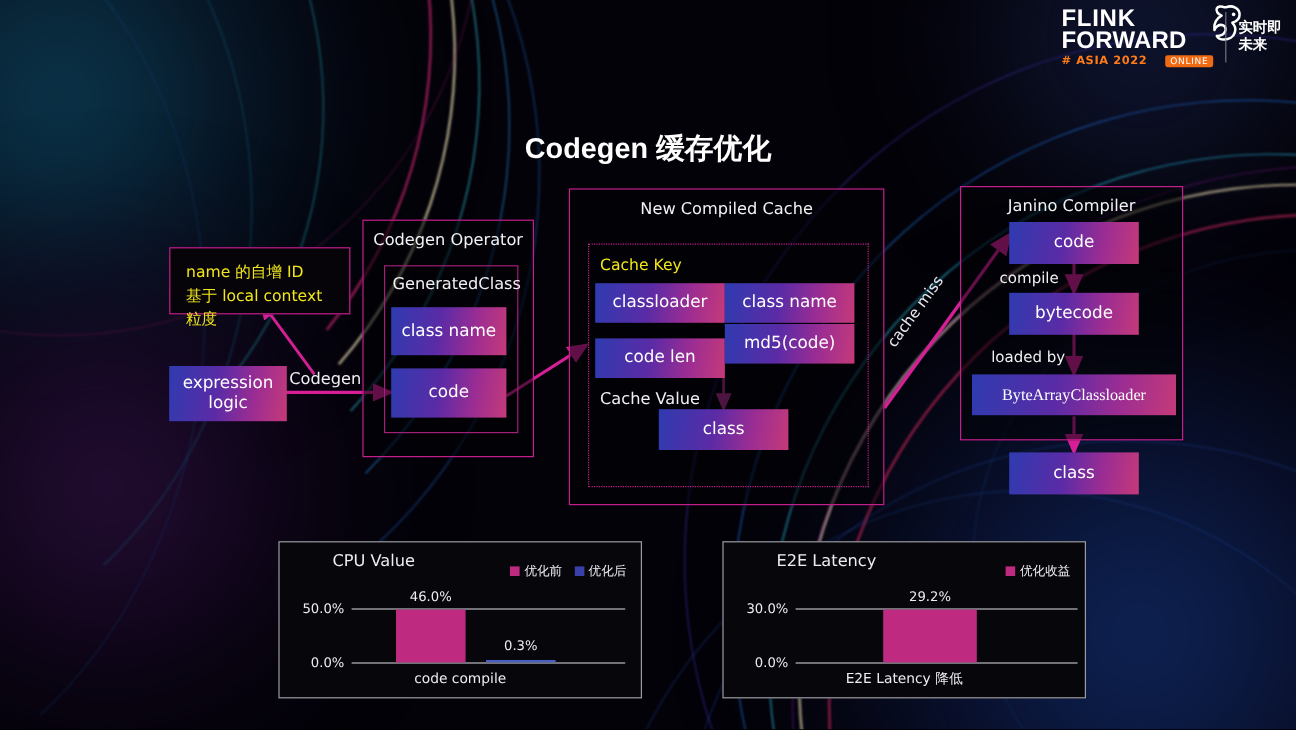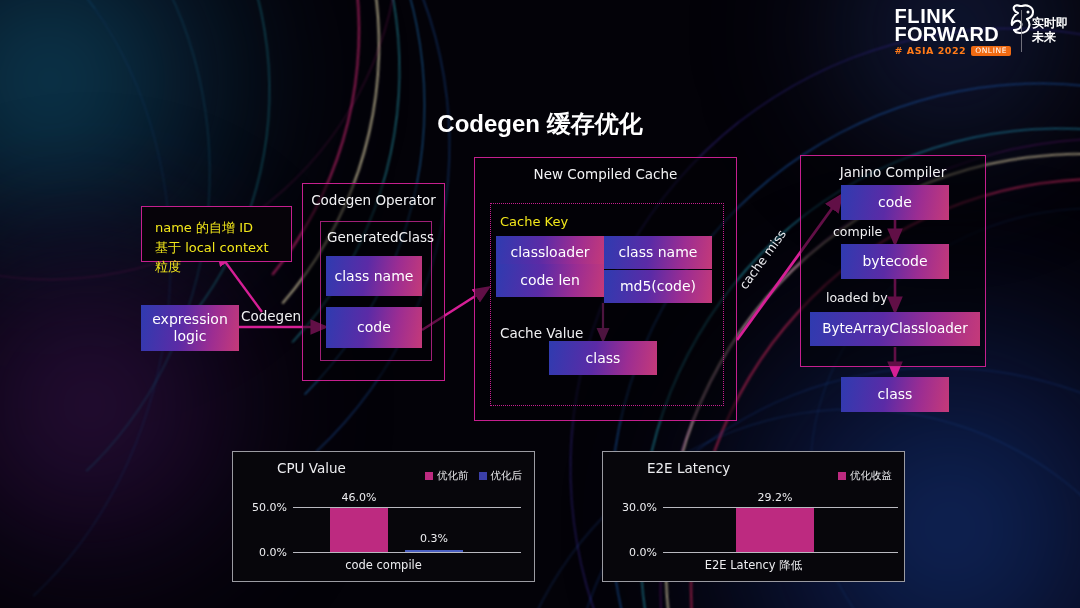--- a/index.html
+++ b/index.html
@@ -39,21 +39,21 @@
   .logo-left { position: relative; color: #fff; line-height: 1; }
   .logo-flink {
     font-size: 20px; font-weight: bold; letter-spacing: .6px;
     font-family: "Liberation Sans", sans-serif;
   }
   .logo-forward {
     font-size: 20px; font-weight: bold; letter-spacing: .2px;
     font-family: "Liberation Sans", sans-serif; margin-top: -2px;
   }
   .logo-bottom-row {
-    display: flex; align-items: center; gap: 5px; margin-top: 2px;
+    display: flex; align-items: center; gap: 15px; margin-top: 2px;
   }
   .logo-asia {
     font-size: 9.5px; color: #ff7a18; font-weight: bold; letter-spacing: .5px;
   }
   .logo-online {
     font-size: 7.5px; color: #fff; background: #f06a12;
     padding: 1px 4px; border-radius: 2px; letter-spacing: .6px;
   }
   .squirrel { position: absolute; right: -24px; top: -3px; }
   .logo-divider {
@@ -250,34 +250,34 @@
   <div class="grad-box" style="left:326px;top:307px;width:96px;height:41px;">code</div>
 
   <div class="panel" style="left:474px;top:157px;width:263px;height:264px;">
     <div class="panel-title">New Compiled Cache</div>
   </div>
   <div class="dotted-region" style="left:490px;top:203px;width:234px;height:203px;"></div>
   <div class="yellow-label" style="left:500px;top:214px;">Cache Key</div>
 
   <div class="grad-box" style="left:496px;top:236px;width:108px;height:33px;">classloader</div>
   <div class="grad-box" style="left:604px;top:236px;width:108px;height:33px;">class name</div>
-  <div class="grad-box" style="left:496px;top:264px;width:108px;height:33px;">code len</div>
+  <div class="grad-box" style="left:496px;top:282px;width:108px;height:33px;">code len</div>
   <div class="grad-box" style="left:604px;top:270px;width:108px;height:33px;">md5(code)</div>
 
   <div class="plain-label" style="left:500px;top:325px;">Cache Value</div>
   <div class="grad-box" style="left:549px;top:341px;width:108px;height:34px;">class</div>
 
   <div class="panel" style="left:800px;top:155px;width:186px;height:212px;">
     <div class="panel-title">Janino Compiler</div>
   </div>
   <div class="grad-box" style="left:841px;top:185px;width:108px;height:35px;">code</div>
   <div class="plain-label" style="left:833px;top:224px;font-size:12.5px;">compile</div>
   <div class="grad-box" style="left:841px;top:244px;width:108px;height:35px;">bytecode</div>
   <div class="plain-label" style="left:826px;top:290px;font-size:12.5px;">loaded by</div>
-  <div class="grad-box" style="left:810px;top:312px;width:170px;height:34px;font-size:13.5px;">ByteArrayClassloader</div>
+  <div class="grad-box" style="left:810px;top:312px;width:170px;height:34px;font-size:13.5px;font-family:Liberation Serif, serif;">ByteArrayClassloader</div>
   <div class="grad-box" style="left:841px;top:377px;width:108px;height:35px;">class</div>
 
   <div class="chart-card" style="left:232px;top:451px;width:303px;height:131px;">
     <div class="chart-title" style="left:44px;top:8px;">CPU Value</div>
 
     <div class="chart-legend" style="right:12px;top:17px;">
       <span class="legend-item">
         <span class="legend-swatch" style="background:#bd2a80;"></span>
         <span class="legend-text">优化前</span>
       </span>

